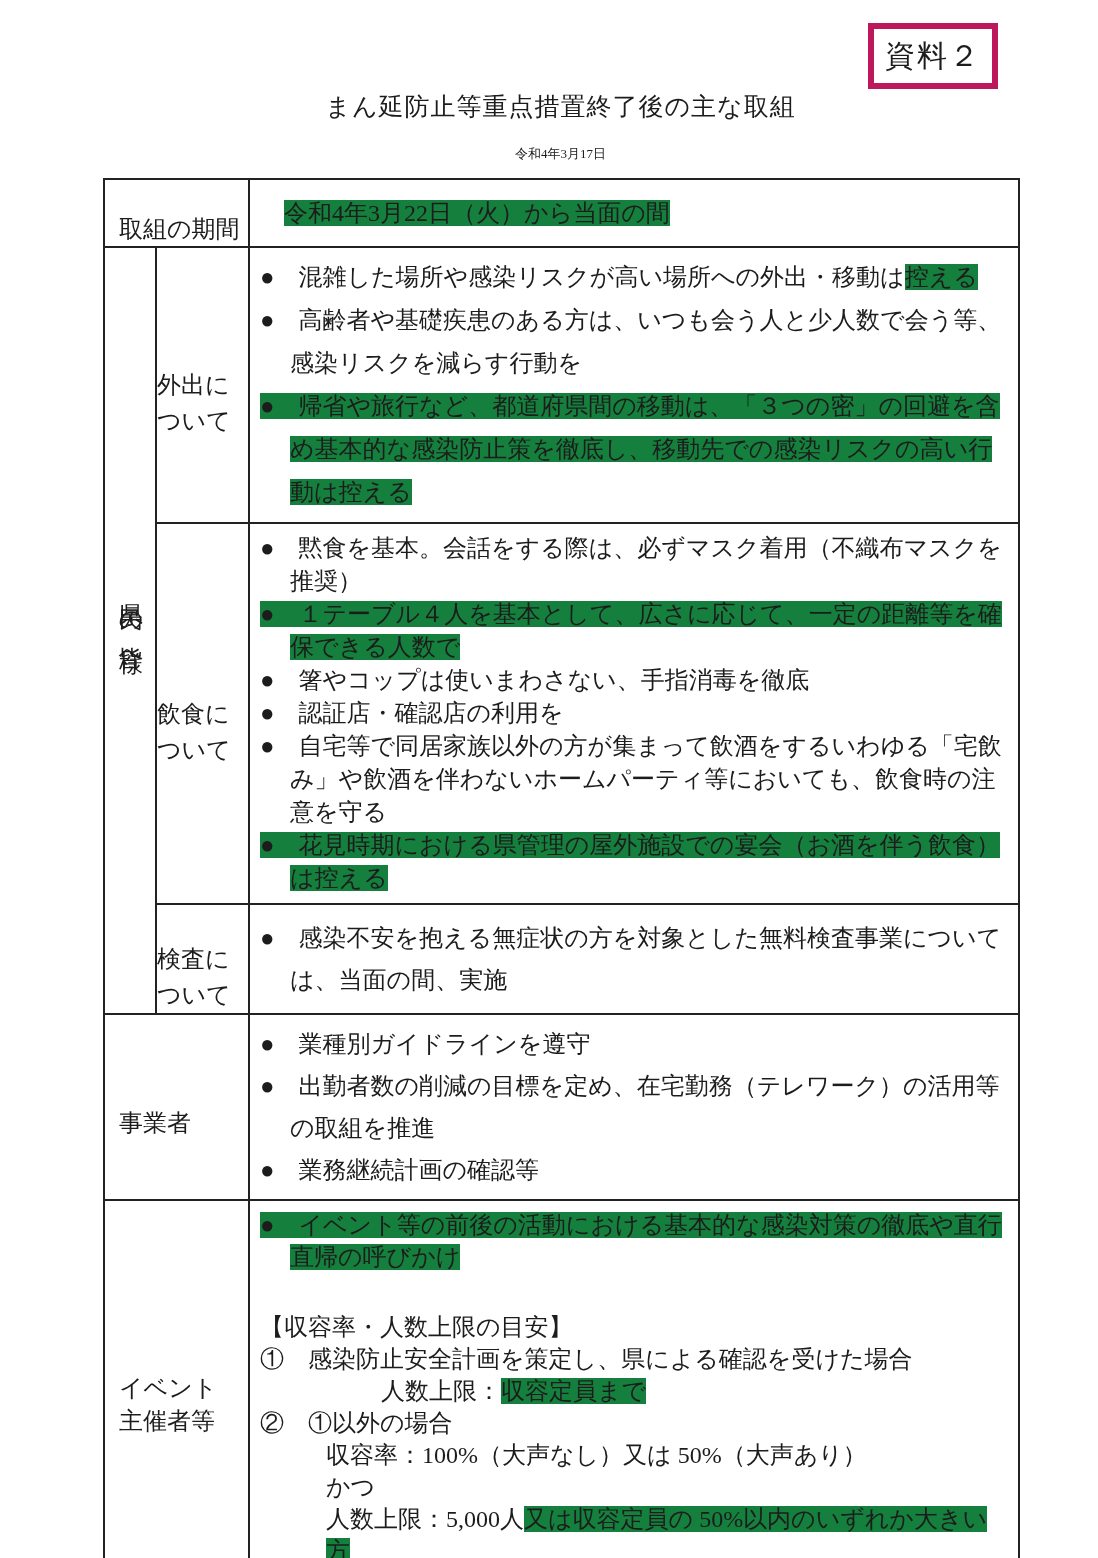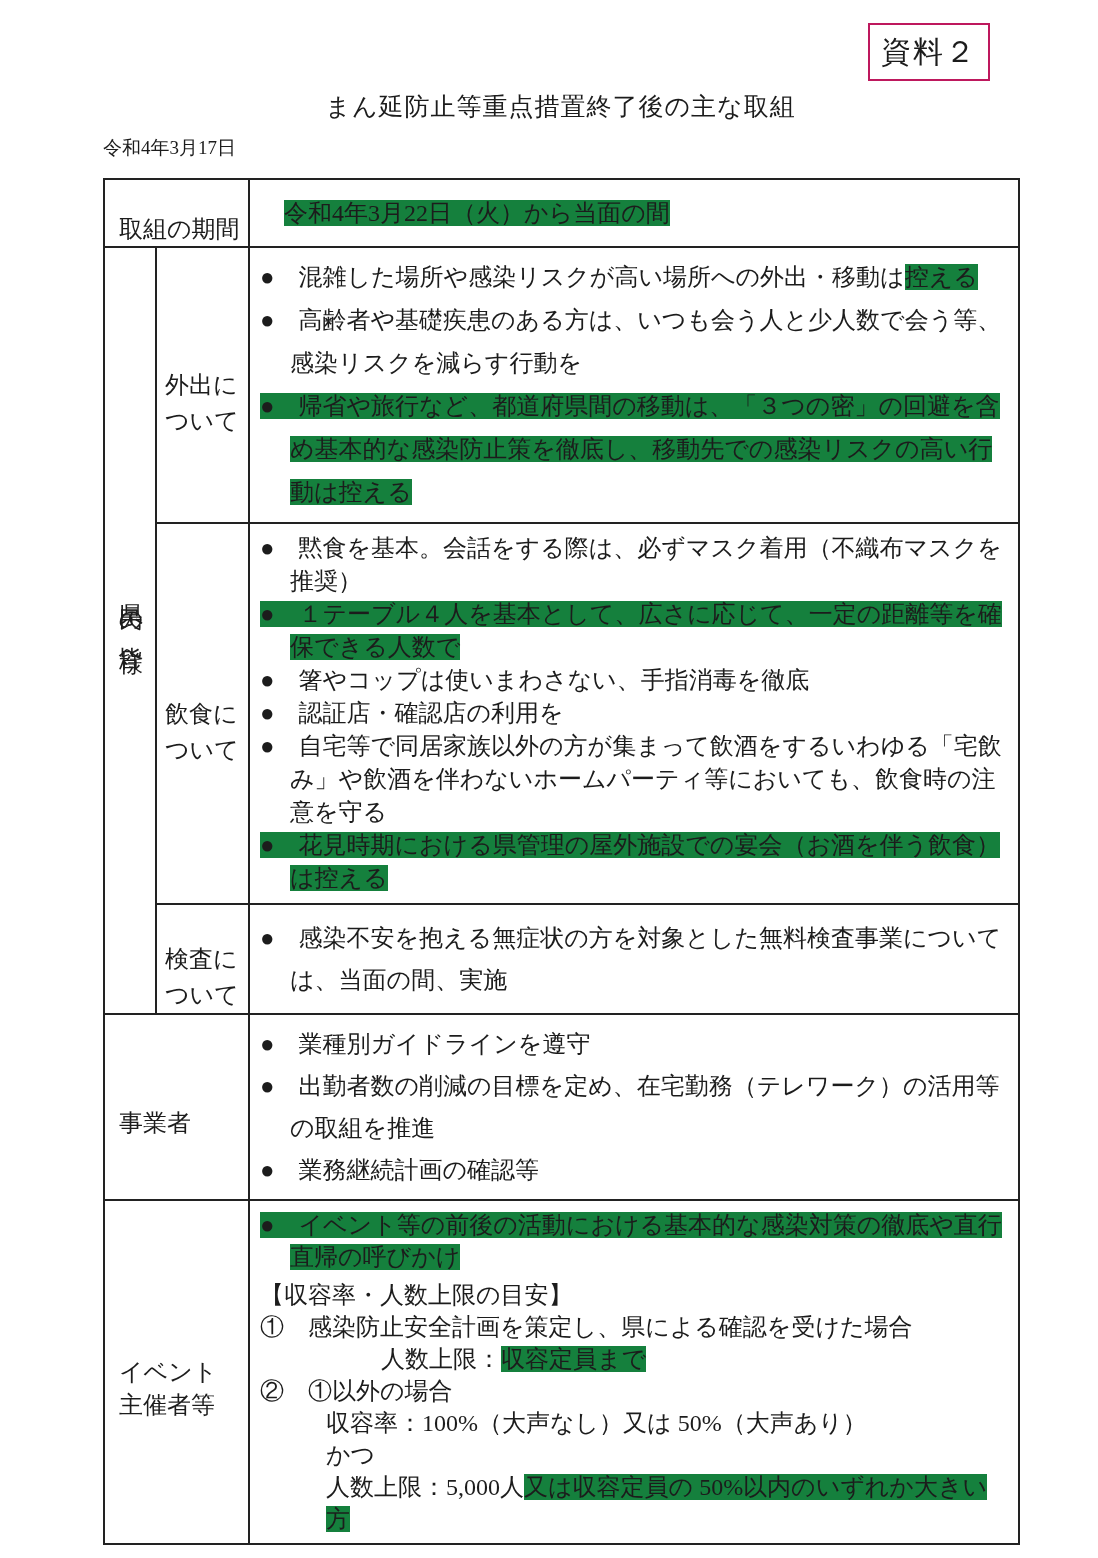--- a/index.html
+++ b/index.html
@@ -13,41 +13,41 @@
     width: 1098px;
     height: 1558px;
     background: #ffffff;
     overflow: hidden;
   }
   
   .doc-tag-box {
     position: absolute;
     left: 868px; top: 23px;
     width: 118px; height: 54px;
-    border: 2px solid #be185d;
+    border: 6px solid #be185d;
     display: flex; align-items: center; justify-content: center;
     font-size: 30px;
     letter-spacing: 2px;
   }
   
   .header {
     position: absolute;
     left: 103px; top: 90px;
     width: 915px;
   }
   .doc-title {
     text-align: center;
     font-size: 25px;
     letter-spacing: 1px;
-    margin: 0 0 12px 0;
+    margin: 0 0 18px 0;
     font-weight: normal;
   }
   .doc-date, .doc-org {
-    text-align: left;
-    font-size: 19px;
+    text-align: center;
+    font-size: 13px;
     line-height: 25px;
   }
   
   table.doc-table {
     position: absolute;
     left: 103px; top: 178px;
     width: 915px;
     border-collapse: collapse;
     table-layout: fixed;
     font-size: 24px;
@@ -67,21 +67,21 @@
     line-height: 33px;
   }
   td.vlabel { text-align: center; }
   td.vlabel .vtext {
     writing-mode: vertical-rl;
     letter-spacing: 5px;
     display: inline-block;
     line-height: 52px;
   }
   td.sublabel {
-    padding-left: 8px;
+    padding-left: 0;
     white-space: pre-line;
     line-height: 36px;
   }
   td.content {
     padding: 8px 8px 8px 10px;
   }
   .bullet {
     padding-left: 30px;
     text-indent: -30px;
   }
@@ -96,21 +96,21 @@
   tr.r-testing  { height: 105px; }
   tr.r-business { height: 170px; }
   tr.r-event    { height: 320px; }
 
   tr.r-period td.content { padding-left: 34px; }
   tr.r-outing  td.content { line-height: 43px; }
   tr.r-dining  td.content { line-height: 33px; }
   tr.r-testing td.content { line-height: 42px; }
   tr.r-business td.content { line-height: 42px; margin-top: 20px; }
   tr.r-event   td.content { line-height: 32px; }
-  .event-heading { margin-top: 6px; }
+  .event-heading { margin-top: 38px; }
 </style>
 </head>
 <body>
 
 <div class="page">
 
   <div class="doc-tag-box">
     <span>資料２</span>
   </div>
 

